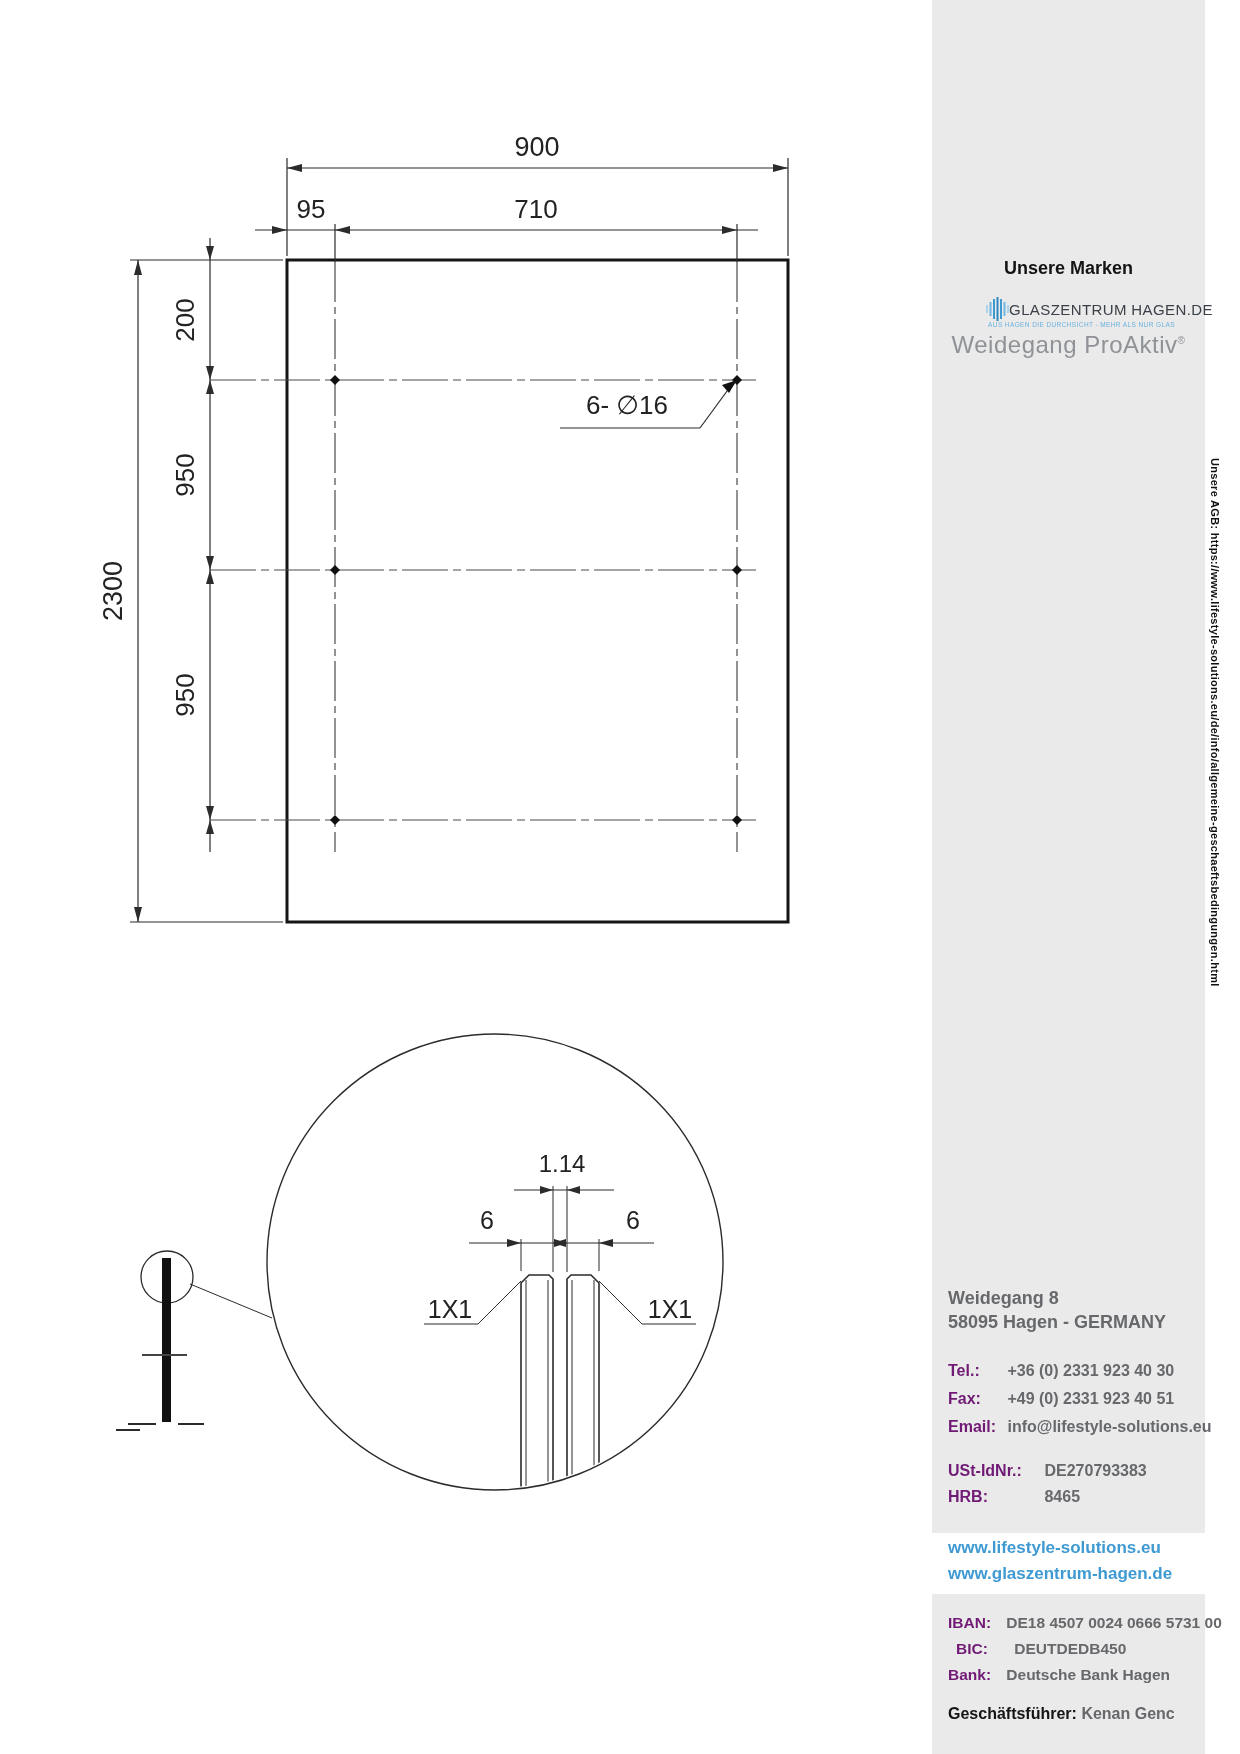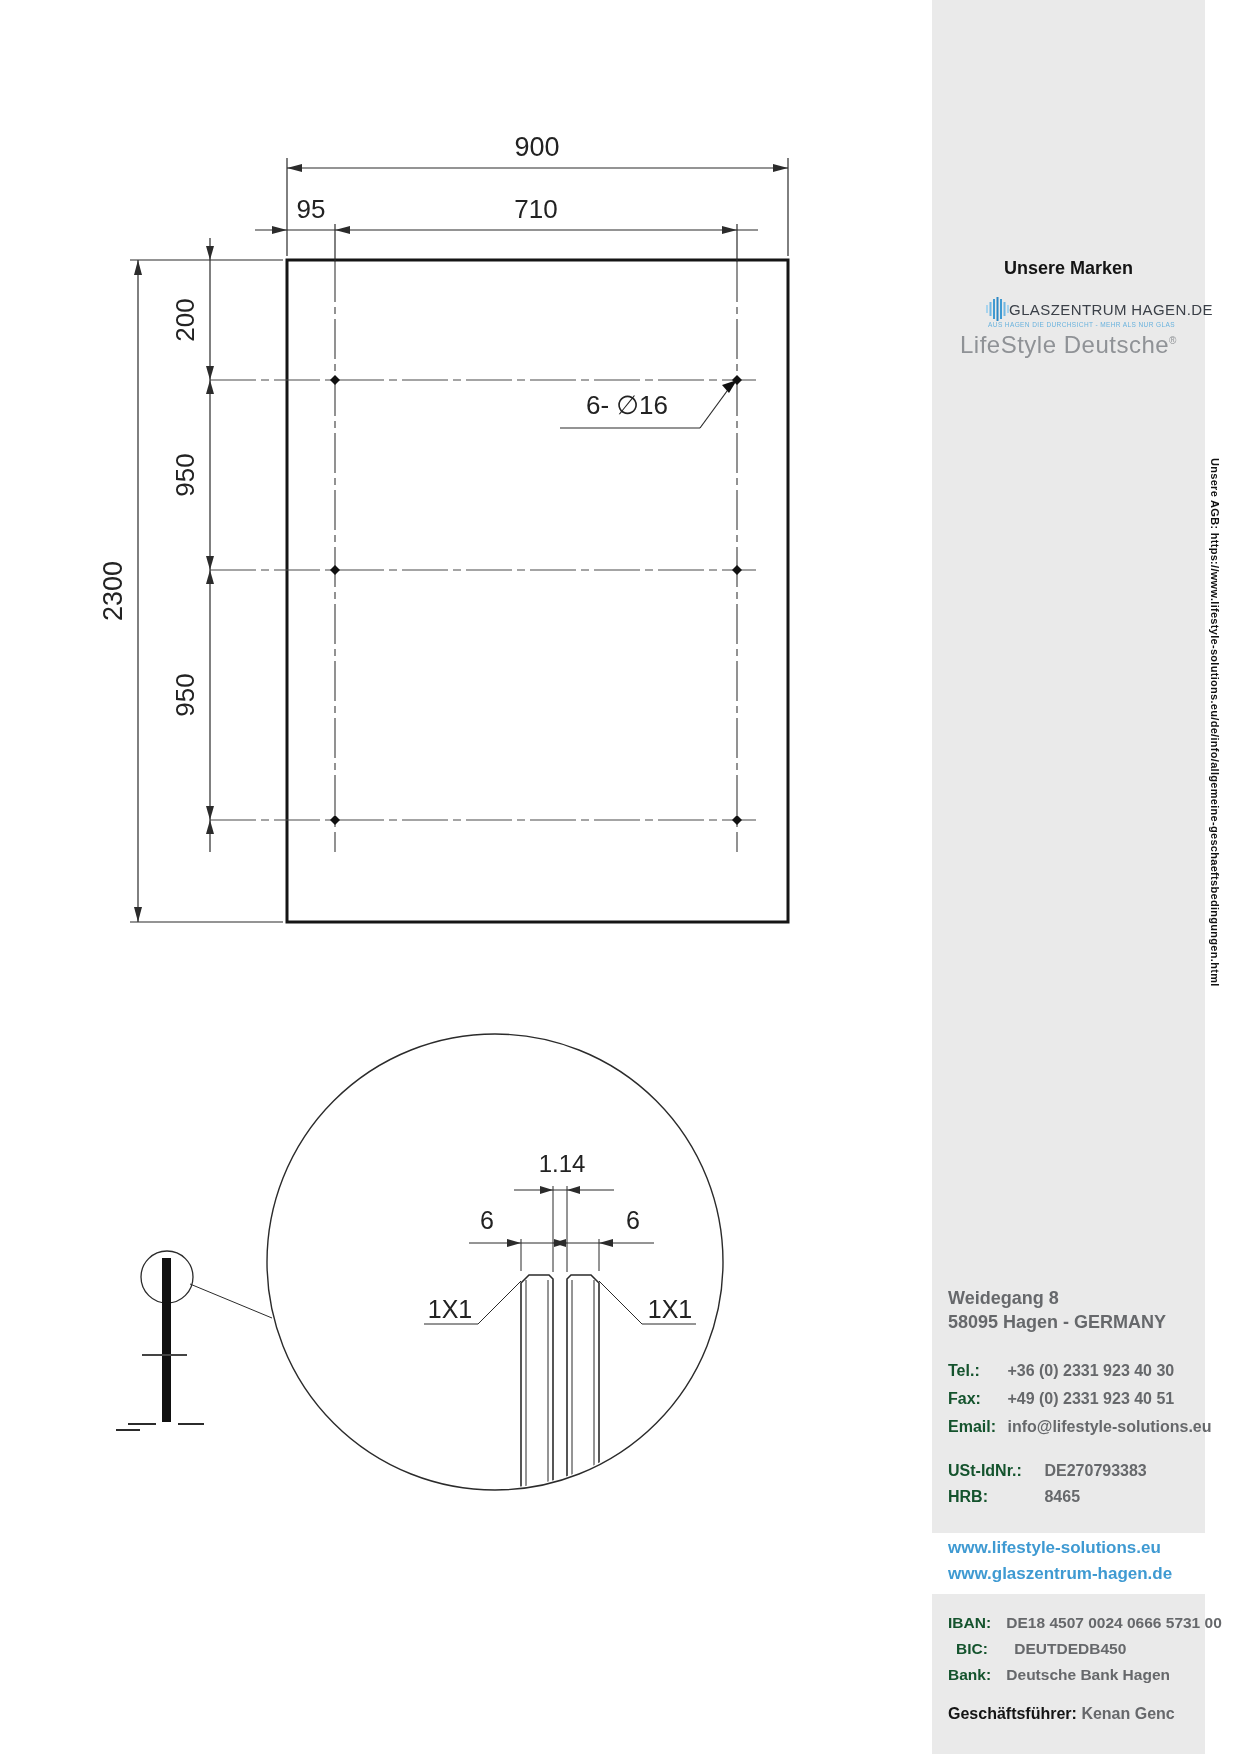--- a/index.html
+++ b/index.html
@@ -23,21 +23,21 @@
   .brands-heading{left:0;top:258px;width:273px;text-align:center;font-size:18px;font-weight:bold;color:#141414;}
   .brand1-row{left:0;top:296px;width:278px;display:flex;align-items:center;justify-content:center;margin-left:28px;}
   .brand1-name{font-size:15px;color:#3b4048;letter-spacing:0.4px;}
   .gz-tagline{left:0;top:321px;width:273px;text-align:center;padding-left:26px;box-sizing:border-box;
     font-size:6.5px;color:#69b2dd;letter-spacing:0.4px;}
   .brand2{left:0;top:331px;width:273px;text-align:center;font-size:24px;color:#8f9296;letter-spacing:0.5px;}
   .brand2 sup{font-size:10px;}
   .company-name{left:16px;top:1256px;font-size:21px;font-weight:bold;color:#191919;}
   .addr{left:16px;font-size:18px;font-weight:bold;color:#66686b;}
   .row{left:16px;font-size:16px;font-weight:bold;white-space:nowrap;}
-  .row .lbl{display:inline-block;color:#14532d;}
+  .row .lbl{display:inline-block;color:#701a75;}
   .row .val{color:#66686b;}
   .lbl-contact{width:55px;}
   .lbl-reg{width:92px;}
   .lbl-bank{width:54px;font-size:15.5px;}
   .bank-row{font-size:15.5px;}
   .white-band{left:0;top:1533px;width:273px;height:61px;background:#ffffff;}
   .site{left:16px;font-size:17px;font-weight:bold;color:#3f9ad2;}
   .ceo-row{left:16px;top:1705px;font-size:16px;font-weight:bold;}
   .ceo-row .lbl{color:#141414;}
   .ceo-row .val{color:#66686b;margin-top:44px;}
@@ -195,21 +195,21 @@
       <rect x="8" y="3" width="2" height="20" fill="#3f9ad2"></rect>
       <rect x="11.5" y="1" width="2" height="24" fill="#2f88c4"></rect>
       <rect x="15" y="3" width="2" height="20" fill="#3f9ad2"></rect>
       <rect x="18.5" y="6" width="2" height="14" fill="#6fb6e2"></rect>
       <rect x="22" y="9" width="2" height="8" fill="#a8d4ee"></rect>
     </svg>
     <span class="brand1-name">GLASZENTRUM HAGEN.DE</span>
   </div>
   <div class="abs gz-tagline">AUS HAGEN DIE DURCHSICHT - MEHR ALS NUR GLAS</div>
 
-  <div class="abs brand2"><span>LifeStyle Deutsche</span><sup>®</sup></div>
+  <div class="abs brand2"><span>Weidegang ProAktiv</span><sup>®</sup></div>
 
   <div class="abs addr" style="top:1288px;">Weidegang 8</div>
   <div class="abs addr" style="top:1312px;">58095 Hagen - GERMANY</div>
 
   <div class="abs row" style="top:1362px;">
     <span class="lbl lbl-contact">Tel.:</span>
     <span class="val">+36 (0) 2331 923 40 30</span>
   </div>
   <div class="abs row" style="top:1390px;">
     <span class="lbl lbl-contact">Fax:</span>

